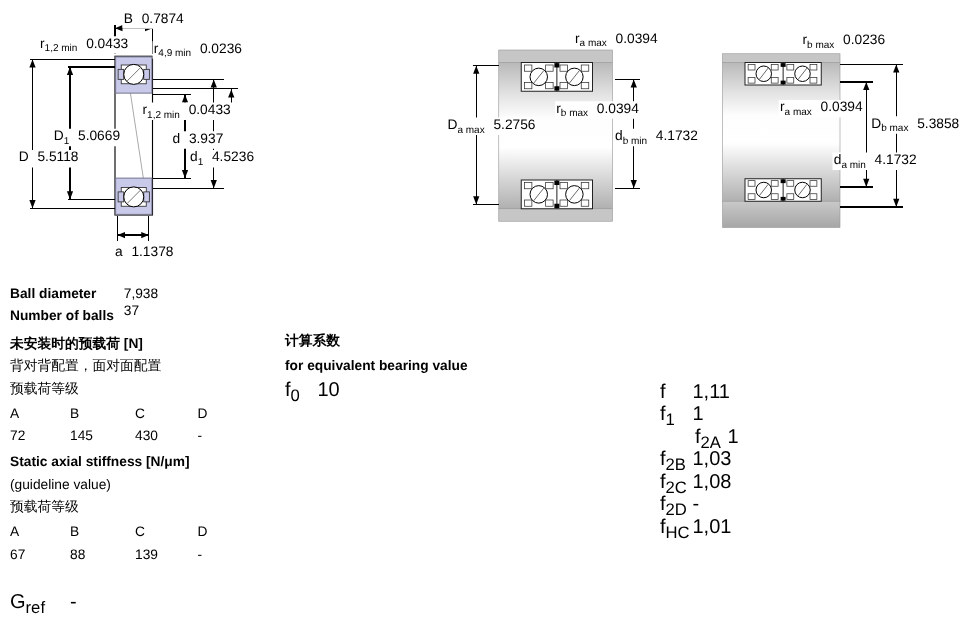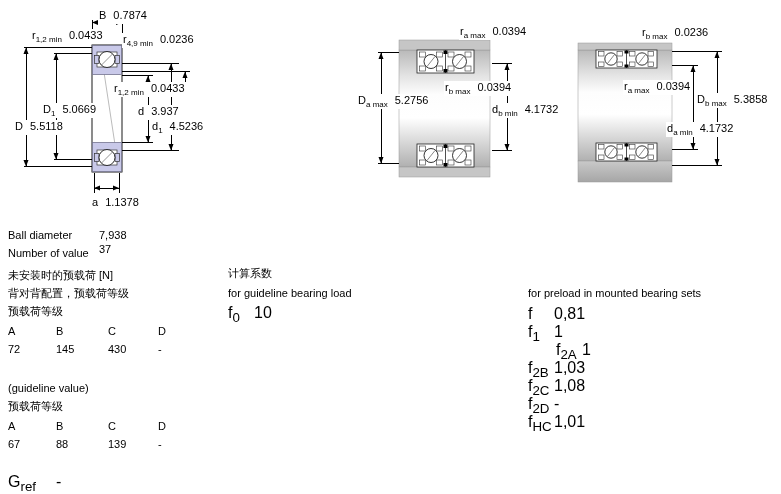--- a/index.html
+++ b/index.html
@@ -4,21 +4,21 @@
 <style>
   html,body{margin:0;padding:0;background:#fff;}
   #app{position:relative;width:781px;height:494px;background:#fff;overflow:hidden;
        font-family:"Liberation Sans","DejaVu Sans",sans-serif;color:#000;}
   #linework{position:absolute;left:0;top:0;}
   .dim{position:absolute;display:flex;gap:7px;align-items:flex-start;background:#fff;
        font-size:11px;line-height:13px;white-space:nowrap;padding:0 1px;}
   .dim sub,.t sub{font-size:8px;line-height:8px;}
   .sym{white-space:nowrap;}
   .t{position:absolute;font-size:11px;line-height:13px;white-space:nowrap;}
-  .b{font-weight:normal;}
+  .b{font-weight:bold;}
   .row{position:absolute;font-size:16px;line-height:13px;white-space:nowrap;}
   .row .rv{position:absolute;left:26px;top:0;}
   .row .rv-g{left:48px;}
   .cell{position:absolute;font-size:11px;line-height:13px;}
 </style>
 </head>
 <body>
 
 <div id="app">
 
@@ -281,62 +281,62 @@
   <span class="sym"><span>D</span><sub>b max</sub></span>
   <span class="val">5.3858</span>
 </div>
 <div class="dim" style="left:666px;top:122px">
   <span class="sym"><span>d</span><sub>a min</sub></span>
   <span class="val">4.1732</span>
 </div>
 
 <div class="t b" style="left:8px;top:229px">Ball diameter</div>
 <div class="t" style="left:99px;top:229px">7,938</div>
-<div class="t b" style="left:8px;top:247px">Number of value</div>
+<div class="t b" style="left:8px;top:247px">Number of balls</div>
 <div class="t" style="left:99px;top:243px">37</div>
 
 <div class="t b" style="left:8px;top:269px">未安装时的预载荷 [N]</div>
-<div class="t" style="left:8px;top:287px">背对背配置，预载荷等级</div>
+<div class="t" style="left:8px;top:287px">背对背配置，面对面配置</div>
 <div class="t" style="left:8px;top:305px">预载荷等级</div>
 <span class="cell" style="left:8px;top:325px">A</span>
 <span class="cell" style="left:56px;top:325px">B</span>
 <span class="cell" style="left:108px;top:325px">C</span>
 <span class="cell" style="left:158px;top:325px">D</span>
 <span class="cell" style="left:8px;top:343px">72</span>
 <span class="cell" style="left:56px;top:343px">145</span>
 <span class="cell" style="left:108px;top:343px">430</span>
 <span class="cell" style="left:158px;top:343px">-</span>
 
+<div class="t b" style="left:8px;top:364px">Static axial stiffness [N/μm]</div>
 <div class="t" style="left:8px;top:382px">(guideline value)</div>
 <div class="t" style="left:8px;top:400px">预载荷等级</div>
 <span class="cell" style="left:8px;top:420px">A</span>
 <span class="cell" style="left:56px;top:420px">B</span>
 <span class="cell" style="left:108px;top:420px">C</span>
 <span class="cell" style="left:158px;top:420px">D</span>
 <span class="cell" style="left:8px;top:438px">67</span>
 <span class="cell" style="left:56px;top:438px">88</span>
 <span class="cell" style="left:108px;top:438px">139</span>
 <span class="cell" style="left:158px;top:438px">-</span>
 
 <div class="row" style="left:8px;top:475px">
   <span class="sym"><span>G</span><sub>ref</sub></span>
   <span class="rv rv-g">-</span>
 </div>
 
 <div class="t b" style="left:228px;top:267px">计算系数</div>
-<div class="t b" style="left:228px;top:287px">for guideline bearing load</div>
+<div class="t b" style="left:228px;top:287px">for equivalent bearing value</div>
 <div class="row" style="left:228px;top:306px">
   <span class="sym"><span>f</span><sub>0</sub></span>
   <span class="rv">10</span>
 </div>
 
-<div class="t b" style="left:528px;top:287px">for preload in mounted bearing sets</div>
 <div class="row" style="left:528px;top:307px">
   <span class="sym"><span>f</span><sub></sub></span>
-  <span class="rv">0,81</span>
+  <span class="rv">1,11</span>
 </div>
 <div class="row" style="left:528px;top:325px">
   <span class="sym"><span>f</span><sub>1</sub></span>
   <span class="rv">1</span>
 </div>
 <div class="row" style="left:556px;top:343px">
   <span class="sym"><span>f</span><sub>2A</sub></span>
   <span class="rv">1</span>
 </div>
 <div class="row" style="left:528px;top:361px">

